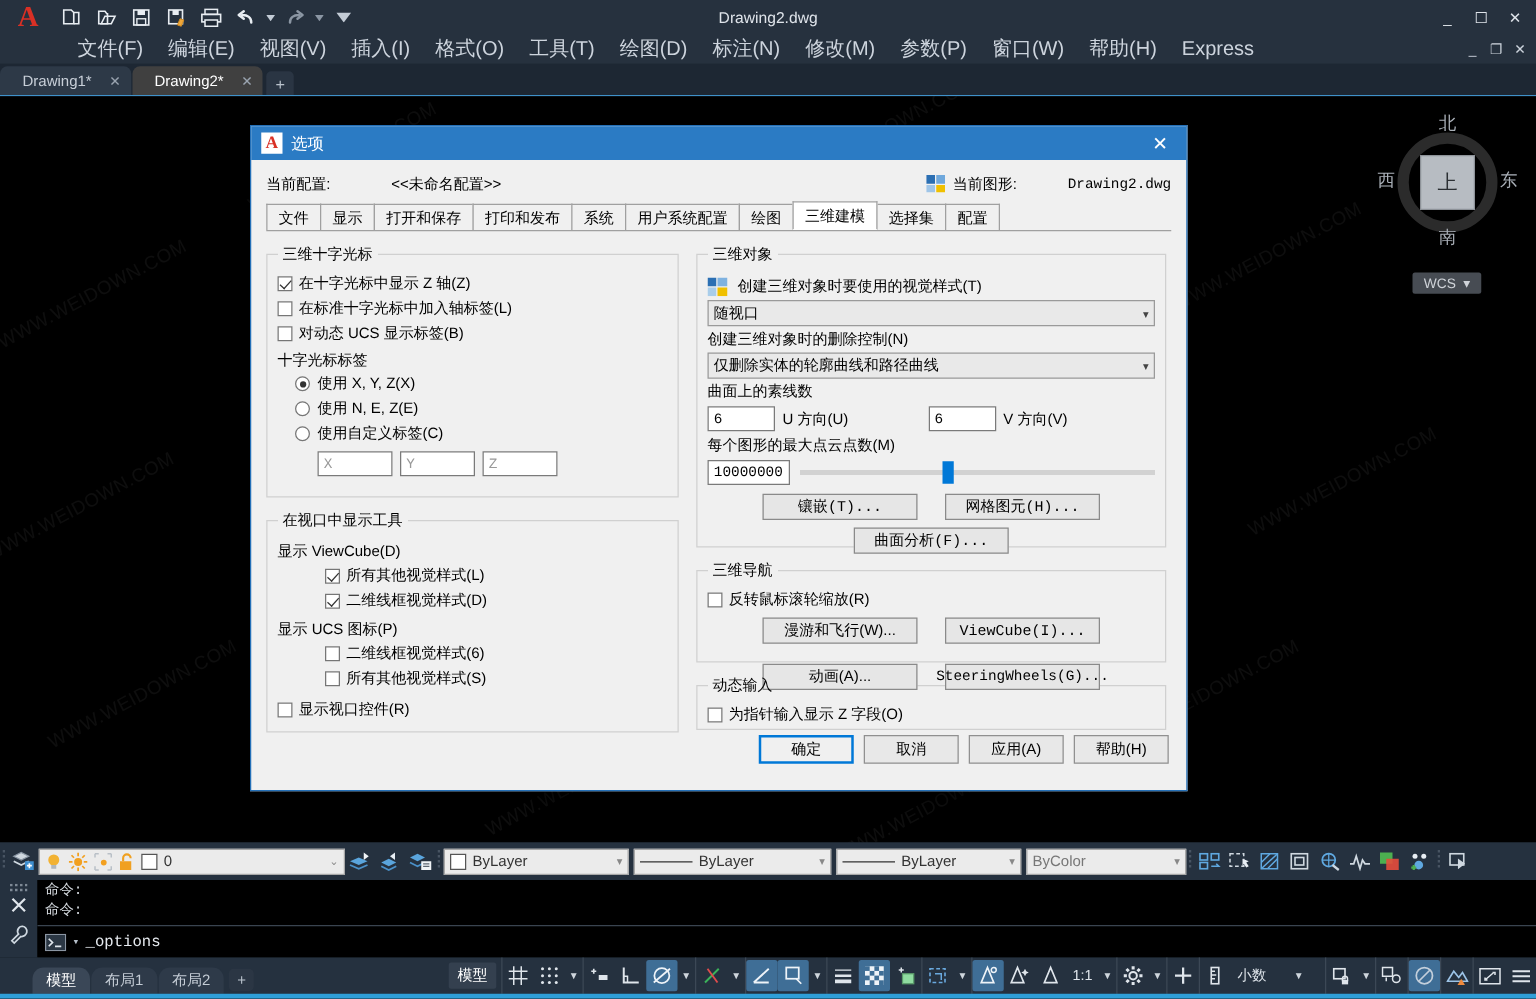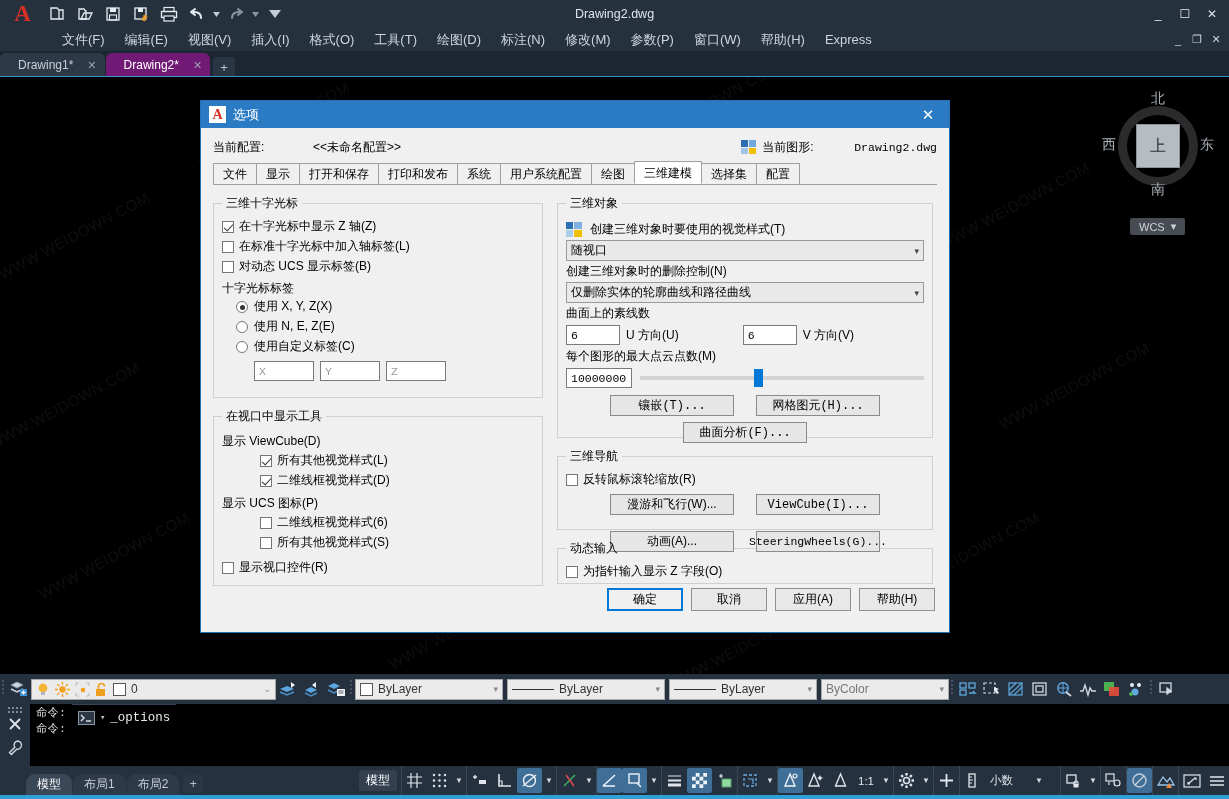--- a/index.html
+++ b/index.html
@@ -49,21 +49,21 @@
   }
 
   
   .menubar {
     position: absolute; left: 0; top: 28px; width: 1229px; height: 23px;
     background: #26313e;
     display: flex; align-items: center;
   }
   .menu-item {
     padding: 0 10px; height: 23px; line-height: 23px;
-    color: #cdd4dd; font-size: 13px; white-space: nowrap;
+    color: #cdd4dd; font-size: 16px; white-space: nowrap;
   }
   .menu-item:first-child { margin-left: 52px; }
   .doc-ctrls {
     position: absolute; right: 5px; top: 0; height: 23px;
     display: flex; align-items: center; gap: 3px;
   }
   .doc-btn { color: #cdd4dd; font-size: 11px; width: 16px; text-align:center;}
 
   
   .doctabs {
@@ -71,21 +71,21 @@
     background: #1d2733;
     display: flex; align-items: flex-end;
   }
   .doctab {
     height: 24px; display: flex; align-items: center;
     padding: 0 8px 0 18px; gap: 14px;
     background: #2d3947; color: #c8cfd8; font-size: 12px;
     border-radius: 6px 6px 0 0;
     margin-right: 1px;
   }
-  .doctab.active { background: #701a75; color: #ffffff; }
+  .doctab.active { background: #404040; color: #ffffff; }
   .doctab .x { font-size: 11px; color: #9aa4b0; }
   .doctab-add {
     width: 22px; height: 20px; background: #2a3543; color: #b9c2cc;
     display:flex;align-items:center;justify-content:center;
     border-radius: 4px 4px 0 0; font-size: 13px; margin-left:2px;
   }
   .tabs-underline {
     position:absolute; left:0; top:76px; width:1229px; height:1px; background:#3f91c9;
   }
 
@@ -276,21 +276,21 @@
 
   
   .cmdarea {
     position: absolute; left: 0; top: 704px; width: 1229px; height: 62px;
     background: #000; display: flex;
   }
   .cmd-rail {
     width: 30px; background: #25313f; height: 62px;
     display: flex; flex-direction: column; align-items: center; padding-top: 3px; gap: 3px;
   }
-  .cmd-main { flex: 1; display: flex; }
+  .cmd-main { flex: 1; display: flex; flex-direction: column; }
   .cmd-hist {
     height: 36px; background: #000; color: #d6dbe0;
     font-family: "Liberation Mono", monospace; font-size: 11.5px;
     padding: 1px 6px; line-height: 16px;
   }
   .cmd-input {
     height: 26px; background: #000; border-top: 1px solid #3a4450;
     display: flex; align-items: center; gap: 5px; padding: 0 6px;
     color: #e6eaef; font-family: "Liberation Mono", monospace; font-size: 12.5px;
   }

